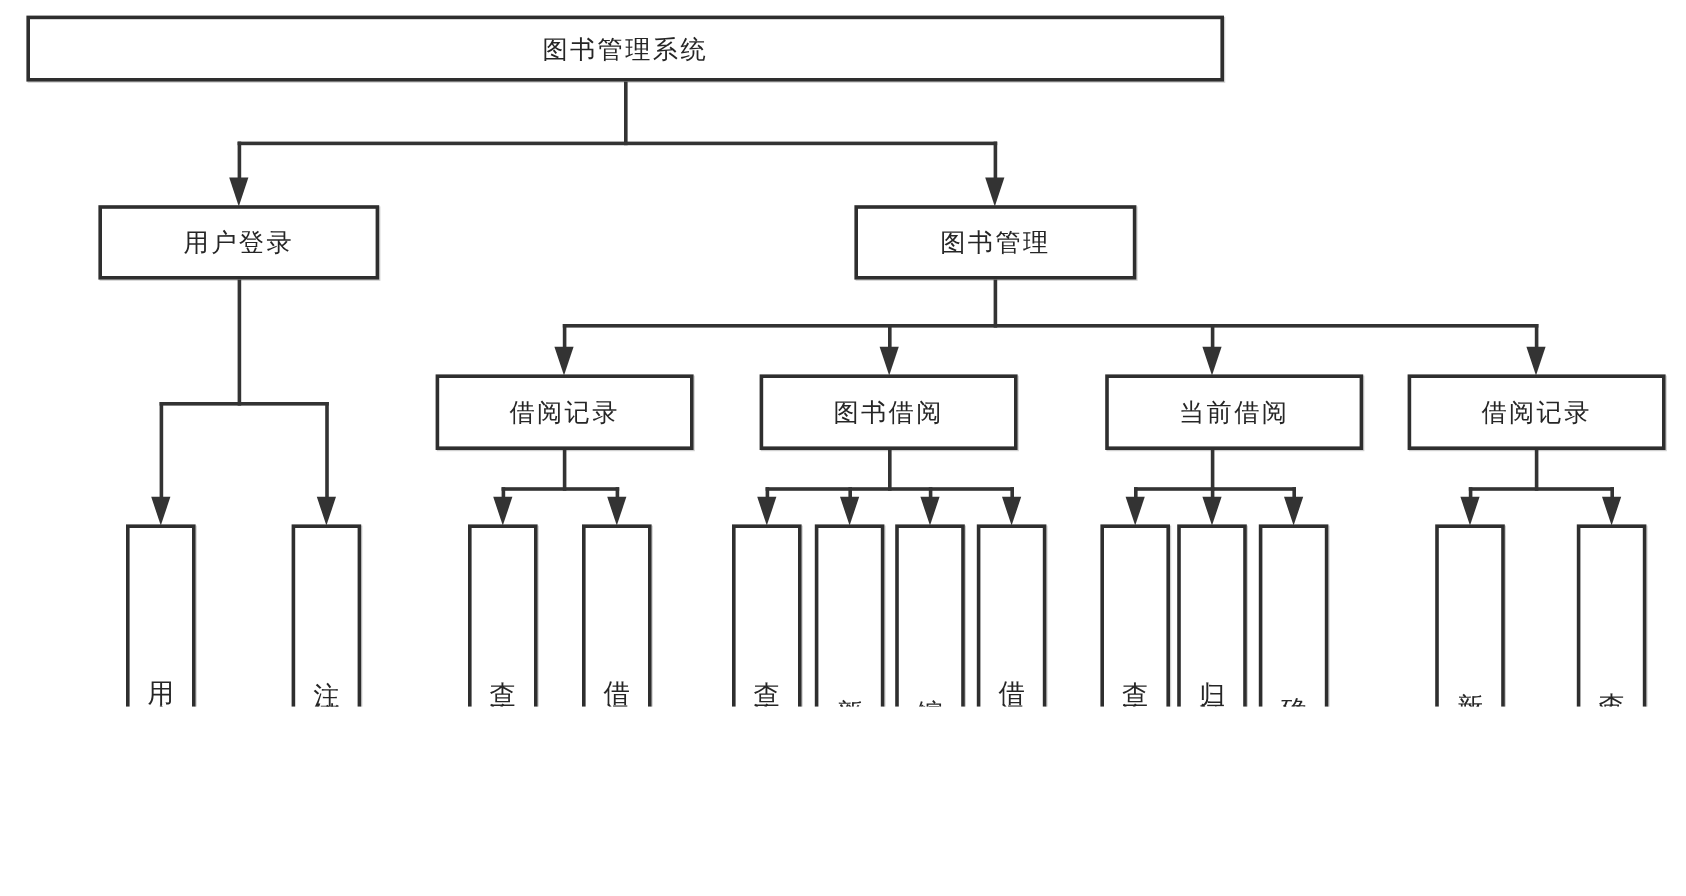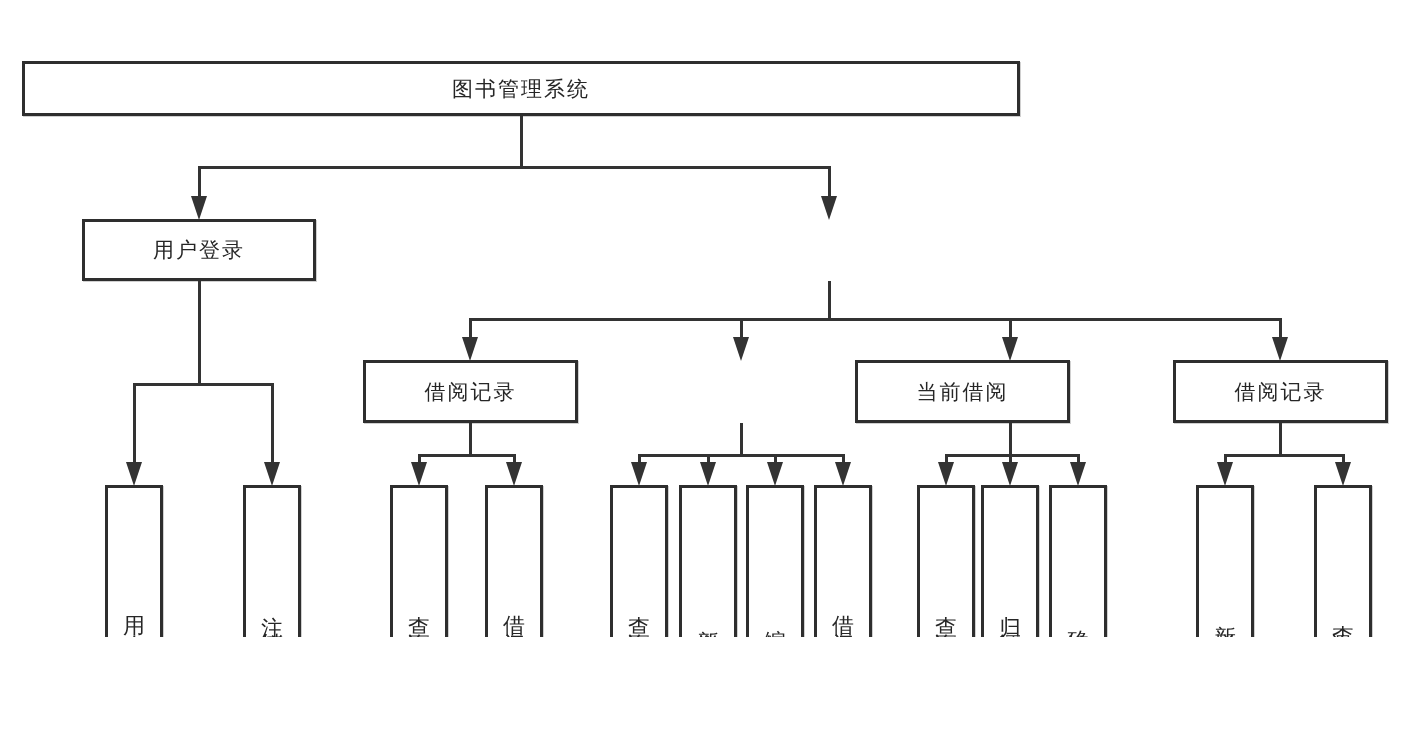--- a/index.html
+++ b/index.html
@@ -4,21 +4,20 @@
 <style>
   html, body { margin: 0; padding: 0; background: #ffffff; }
   .stage {
     position: relative;
     width: 1405px;
     height: 589px;
     background: #ffffff;
     overflow: hidden;
     font-family: "Liberation Sans", sans-serif;
     color: #262626;
-    margin-top: 48px;
   }
   .box {
     position: absolute;
     box-sizing: border-box;
     background: #ffffff;
     border: 3px solid #2e2e2e;
     display: flex;
     align-items: center;
     justify-content: center;
     font-size: 21px;
@@ -57,25 +56,27 @@
 </style>
 </head>
 <body>
 
 <div class="stage">
 
   <div class="box" style="left:22px; top:13px; width:998px; height:55px">图书管理系统</div>
 
   <div class="box" style="left:82px; top:171px; width:234px; height:62px">用户登录</div>
 
+  <div class="box" style="left:712px; top:171px; width:235px; height:62px">图书管理</div>
 
   <div class="box" style="left:363px; top:312px; width:215px; height:63px">借阅记录</div>
 
+  <div class="box" style="left:633px; top:312px; width:215px; height:63px">图书借阅</div>
 
-  <div class="box" style="left:855px; top:312px; width:215px; height:63px">当前借阅</div>
+  <div class="box" style="left:921px; top:312px; width:215px; height:63px">当前借阅</div>
 
   <div class="box" style="left:1173px; top:312px; width:215px; height:63px">借阅记录</div>
 
   <div class="box leaf" style="left:105px">
     <span class="vtext ls-18">用户登录</span>
   </div>
   <div class="box leaf" style="left:243px">
     <span class="vtext ls-18">注销登录</span>
   </div>
 

